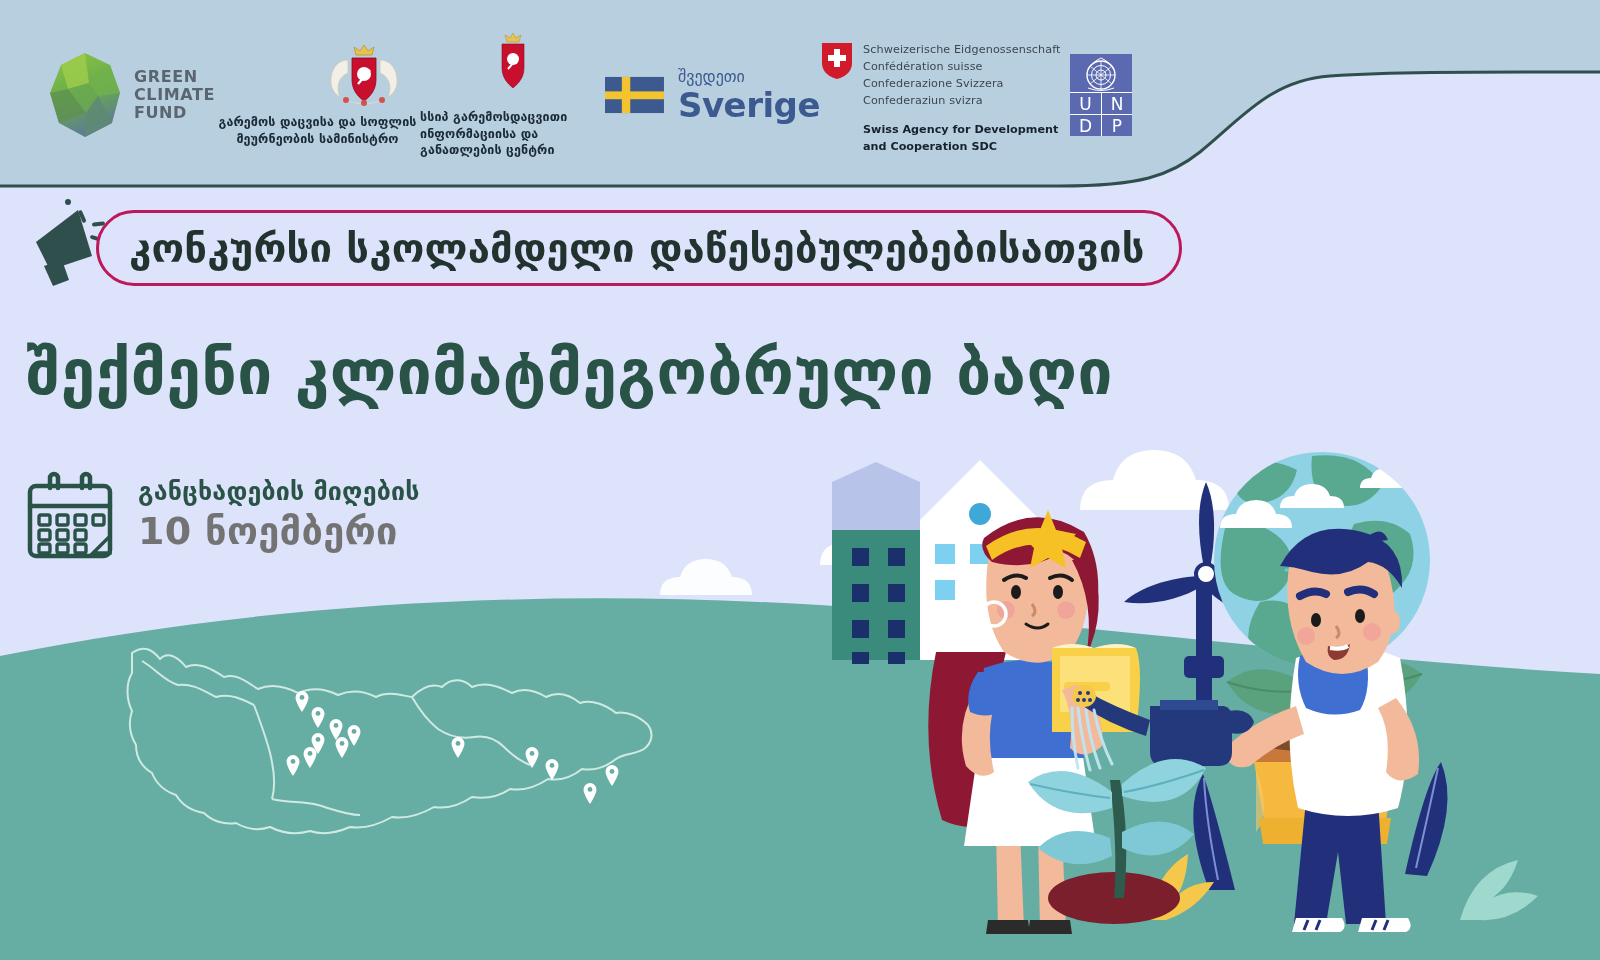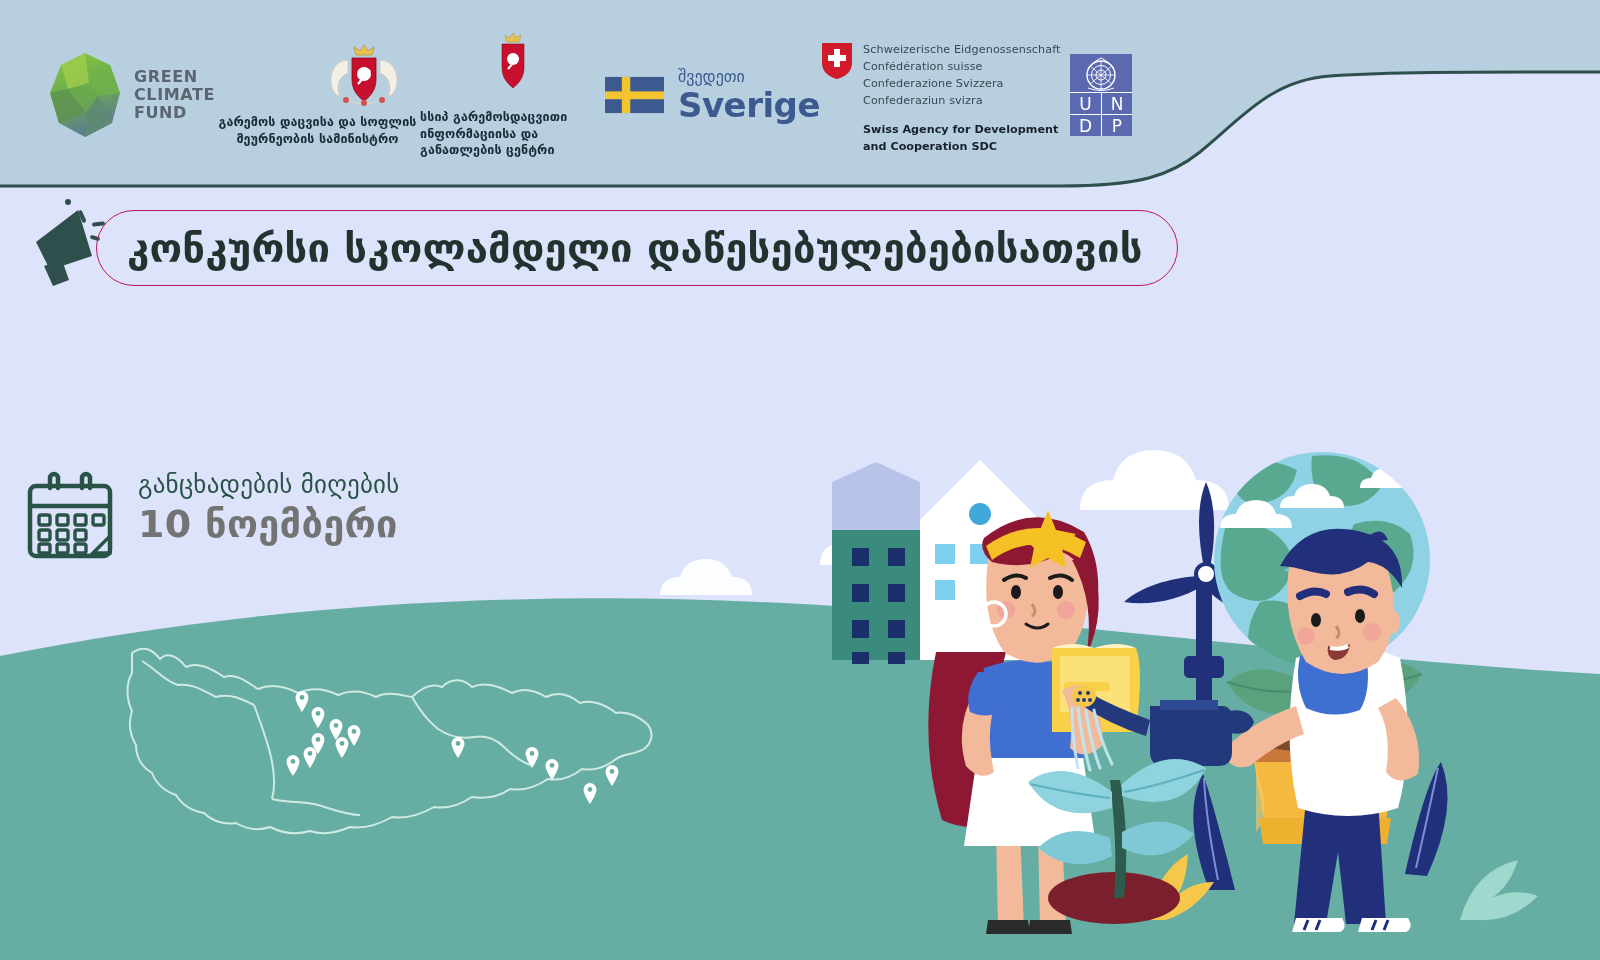--- a/index.html
+++ b/index.html
@@ -58,42 +58,42 @@
   .undp-letters span {
     color:#fff; font-size:17px; font-weight:400; display:flex;
     align-items:center; justify-content:center;
     border-left:1px solid #ffffff; border-top:1px solid #ffffff;
   }
   .undp-letters span:nth-child(1),.undp-letters span:nth-child(3){border-left:none;}
 
   
   .ribbon {
     position:absolute; left:96px; top:210px; height:76px;
-    border:1px solid #be185d; border-radius:38px;
+    border:3px solid #be185d; border-radius:38px;
     display:flex; align-items:center; padding:0 34px 0 30px;
     background:transparent;
   }
   .ribbon-text {
     font-size:40px; font-weight:700; color:#22332f; line-height:1;
     white-space:nowrap; letter-spacing:.2px;
   }
   .megaphone { position:absolute; left:22px; top:196px; width:92px; height:96px; }
 
   
   .headline {
     position:absolute; left:26px; top:340px; width:1240px;
     font-size:62px; font-weight:700; color:#2a5347; line-height:1.06;
     letter-spacing:.5px; white-space:nowrap;
   }
 
   
   .deadline { position:absolute; left:24px; top:466px; display:flex; gap:22px; align-items:flex-start;}
   .cal-icon { width:92px; height:92px; flex:none; margin-top:4px;}
   .dl-text { padding-top:4px; }
-  .dl-line { font-size:25px; font-weight:400; color:#2a5347; line-height:1.18; letter-spacing:.2px;}
+  .dl-line { font-size:25px; font-weight:700; color:#2a5347; line-height:1.18; letter-spacing:.2px;margin-top:7px;}
   .dl-date { font-size:38px; font-weight:700; color:#737373; line-height:1.15; margin-top:3px; letter-spacing:.3px;}
 
   
   .map-wrap { position:absolute; left:120px; top:625px; width:540px; height:270px; }
   .pin { position:absolute; width:16px; height:21px; }
 
   
   .munis {
     position:absolute; left:0; top:870px; width:840px;
     text-align:center; color:#eef7f4;
@@ -233,20 +233,21 @@
       <rect x="70" y="26" width="13" height="4" rx="2" transform="rotate(-6 76 28)"></rect>
       <rect x="68" y="40" width="10" height="4" rx="2" transform="rotate(16 73 42)"></rect>
       <circle cx="46" cy="6" r="3"></circle>
     </g>
   </svg>
 
   <div class="ribbon">
     <div class="ribbon-text">კონკურსი სკოლამდელი დაწესებულებებისათვის</div>
   </div>
 
+  <div class="headline">შექმენი კლიმატმეგობრული ბაღი</div>
 
   <div class="deadline">
     <svg class="cal-icon" viewBox="0 0 92 92">
       <g fill="none" stroke="#2a5347" stroke-width="4.5" stroke-linejoin="round" stroke-linecap="round">
         <rect x="6" y="16" width="80" height="70" rx="6"></rect>
         <path d="M6 36 H86"></path>
         <path d="M26 18 V8 a4 4 0 0 1 8 0 v10"></path>
         <path d="M58 18 V8 a4 4 0 0 1 8 0 v10"></path>
       </g>
       <g fill="none" stroke="#2a5347" stroke-width="3.4">

